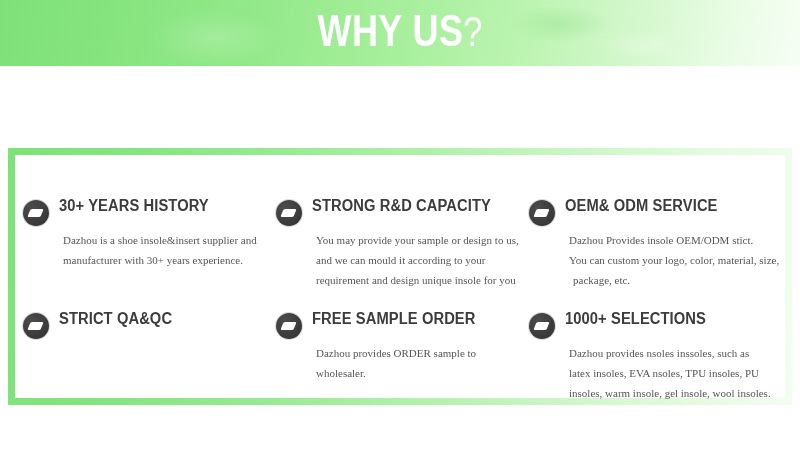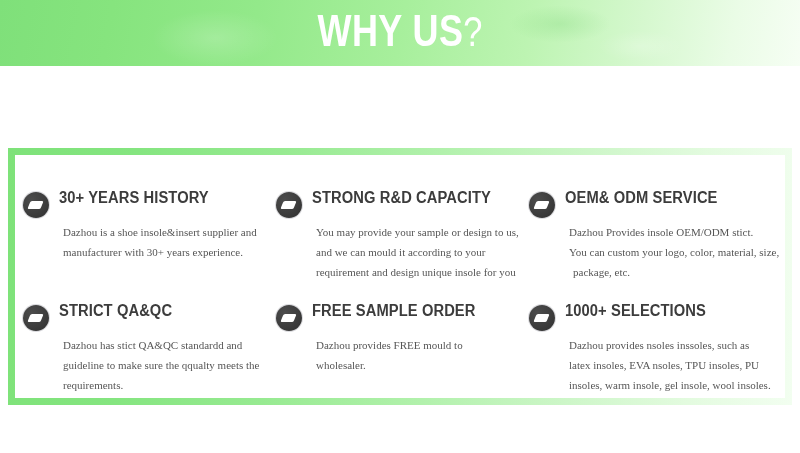--- a/index.html
+++ b/index.html
@@ -78,21 +78,21 @@
   }
   .card {
     position:relative;
     width:100%; height:100%;
     background:#ffffff;
   }
 
   
   .grid {
     position:absolute;
-    left:0; top:8px;
+    left:0; top:16px;
     width:100%; height:100%;padding-left:48px;
   }
   .cell {
     position:absolute;
     width:250px;
   }
   .cell.c0 { left:8px;   }
   .cell.c1 { left:261px; }
   .cell.c2 { left:514px; }
   .cell.r0 { top:25px;   }
@@ -189,34 +189,29 @@
             <span class="ln">You can custom your logo, color, material, size,</span>
             <span class="ln ind">package, etc.</span>
           </div>
         </div>
 
         <div class="cell c0 r1">
           <div class="feat-head">
             <span class="bullet-icon"></span>
             <span class="feat-title">STRICT QA&amp;QC</span>
           </div>
-          <div class="feat-body">
-            <span class="ln">Dazhou has stict QA&amp;QC standardd and</span>
-            <span class="ln">guideline to make sure the qqualty meets the</span>
-            <span class="ln">requirements.</span>
-          </div>
         </div>
 
         <div class="cell c1 r1">
           <div class="feat-head">
             <span class="bullet-icon"></span>
             <span class="feat-title">FREE SAMPLE ORDER</span>
           </div>
           <div class="feat-body">
-            <span class="ln">Dazhou provides FREE mould to</span>
+            <span class="ln">Dazhou provides ORDER sample to</span>
             <span class="ln">wholesaler.</span>
           </div>
         </div>
 
         <div class="cell c2 r1">
           <div class="feat-head">
             <span class="bullet-icon"></span>
             <span class="feat-title">1000+ SELECTIONS</span>
           </div>
           <div class="feat-body">

